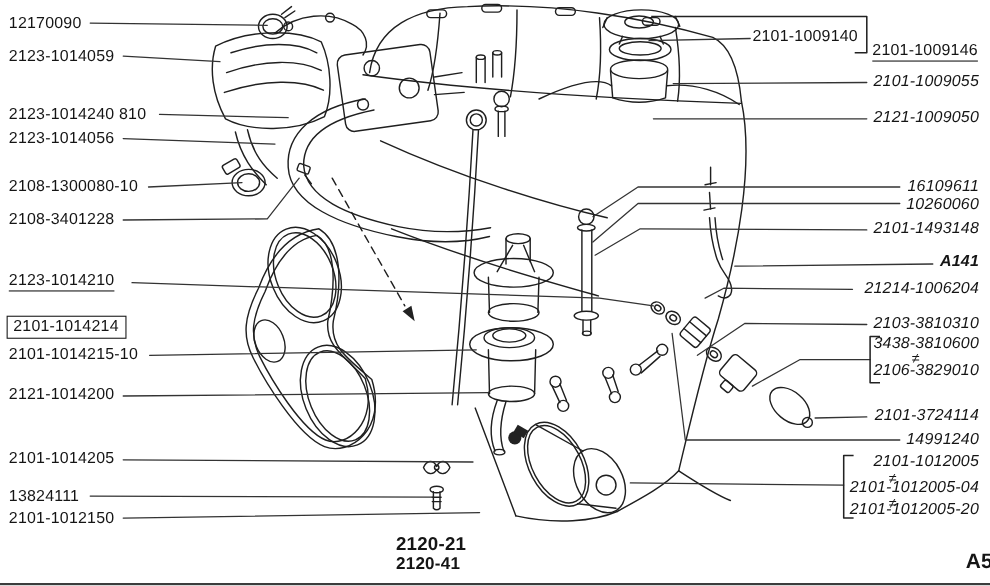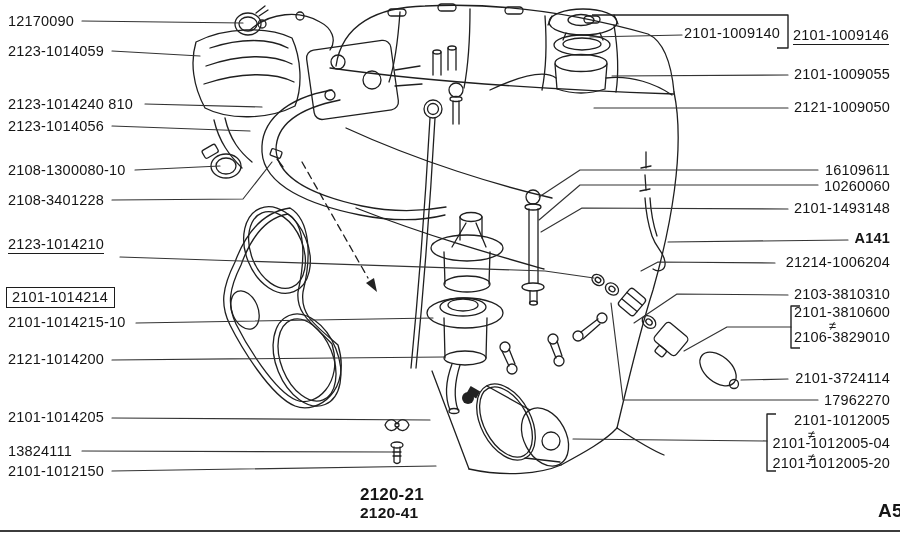--- a/index.html
+++ b/index.html
@@ -4,23 +4,23 @@
 <style>
   html,body{margin:0;padding:0;background:#fff;}
   .stage{
     position:relative;width:900px;height:533px;background:#ffffff;overflow:hidden;
     font-family:"Liberation Sans", sans-serif;color:#111;
   }
   .lbl{
     position:absolute;font-size:14.5px;line-height:15px;white-space:nowrap;
     color:#151515;letter-spacing:.2px;
   }
-  .lbl.right{text-align:right;}
+  .lbl.right{text-align:right;font-style:italic;}
   .lbl.bold{font-weight:bold;}
-  .lbl.underlined{border-bottom:1.6px solid #1c1c1c;padding-bottom:1px;}
+  .lbl.underlined{border-bottom:1.6px solid #1c1c1c;padding-bottom:1px;margin-top:11px;}
   .lbl.boxed{border:1.6px solid #1c1c1c;padding:2px 6px 2px 5px;margin-top:33px;}
   .neq{position:absolute;font-size:13px;color:#151515;}
   svg{position:absolute;left:0;top:0;}
   .bottom-rule{position:absolute;left:0;top:530px;width:900px;height:2px;background:#3c3c3c;}
 </style>
 </head>
 <body>
 
 <div class="stage">
 
@@ -286,25 +286,25 @@
   <div class="lbl" style="left:684px;top:26px">2101-1009140</div>
   <div class="lbl underlined" style="left:793px;top:28px">2101-1009146</div>
   <div class="lbl right" style="right:10px;top:67px">2101-1009055</div>
   <div class="lbl right" style="right:10px;top:100px">2121-1009050</div>
   <div class="lbl right" style="right:10px;top:163px">16109611</div>
   <div class="lbl right" style="right:10px;top:179px">10260060</div>
   <div class="lbl right" style="right:10px;top:201px">2101-1493148</div>
   <div class="lbl right bold" style="right:10px;top:231px">A141</div>
   <div class="lbl right" style="right:10px;top:255px">21214-1006204</div>
   <div class="lbl right" style="right:10px;top:287px">2103-3810310</div>
-  <div class="lbl right" style="right:10px;top:305px">2101-3810600</div>
+  <div class="lbl right" style="right:10px;top:305px">3438-3810600</div>
   <div class="neq" style="right:64px;top:318px">≠</div>
   <div class="lbl right" style="right:10px;top:330px">2106-3829010</div>
   <div class="lbl right" style="right:10px;top:371px">2101-3724114</div>
-  <div class="lbl right" style="right:10px;top:393px">17962270</div>
+  <div class="lbl right" style="right:10px;top:393px">14991240</div>
   <div class="lbl right" style="right:10px;top:413px">2101-1012005</div>
   <div class="neq" style="right:85px;top:427px">≠</div>
   <div class="lbl right" style="right:10px;top:436px">2101-1012005-04</div>
   <div class="neq" style="right:85px;top:450px">≠</div>
   <div class="lbl right" style="right:10px;top:456px">2101-1012005-20</div>
 
   <div class="lbl bold" style="left:360px;top:487px;font-size:17px">2120-21</div>
   <div class="lbl bold" style="left:360px;top:505px;font-size:15.5px">2120-41</div>
   <div class="lbl bold" style="left:878px;top:503px;font-size:19px">A510</div>
 

